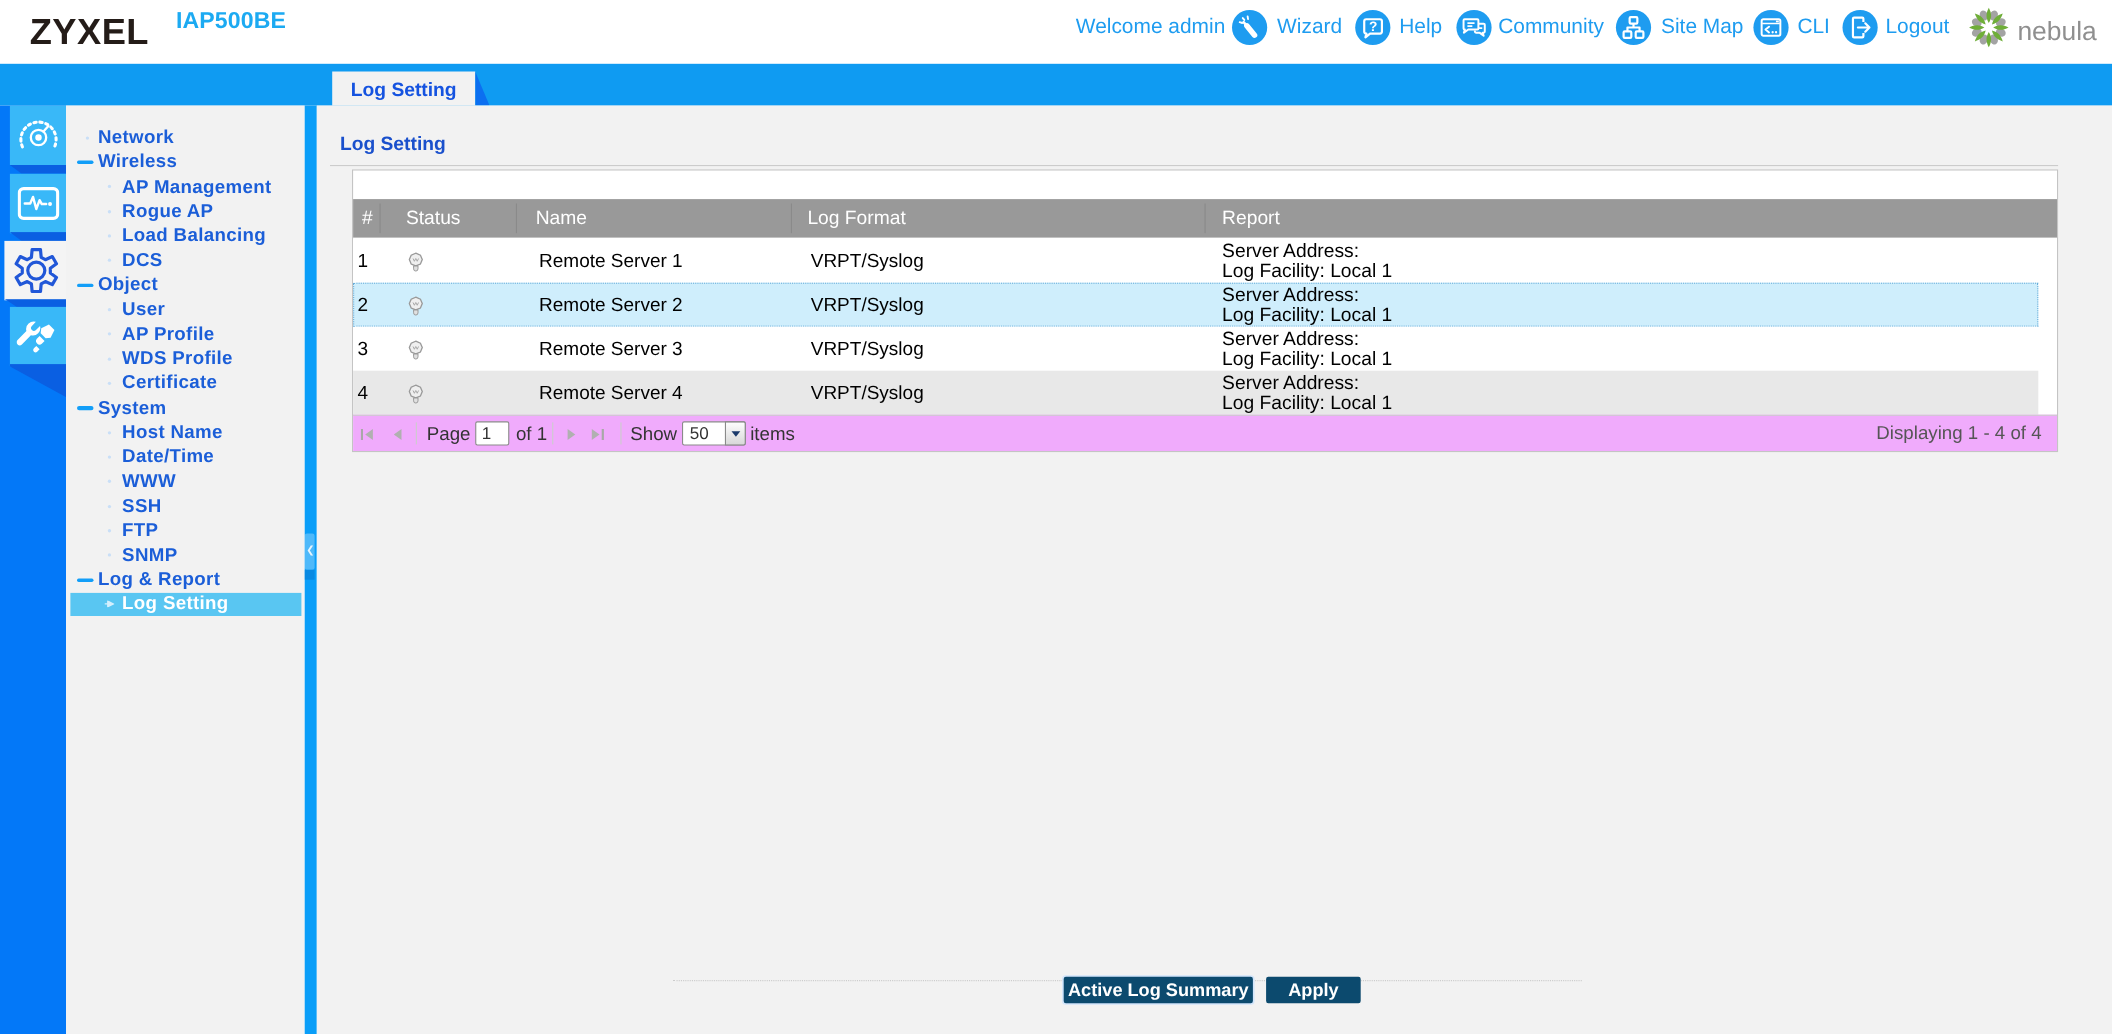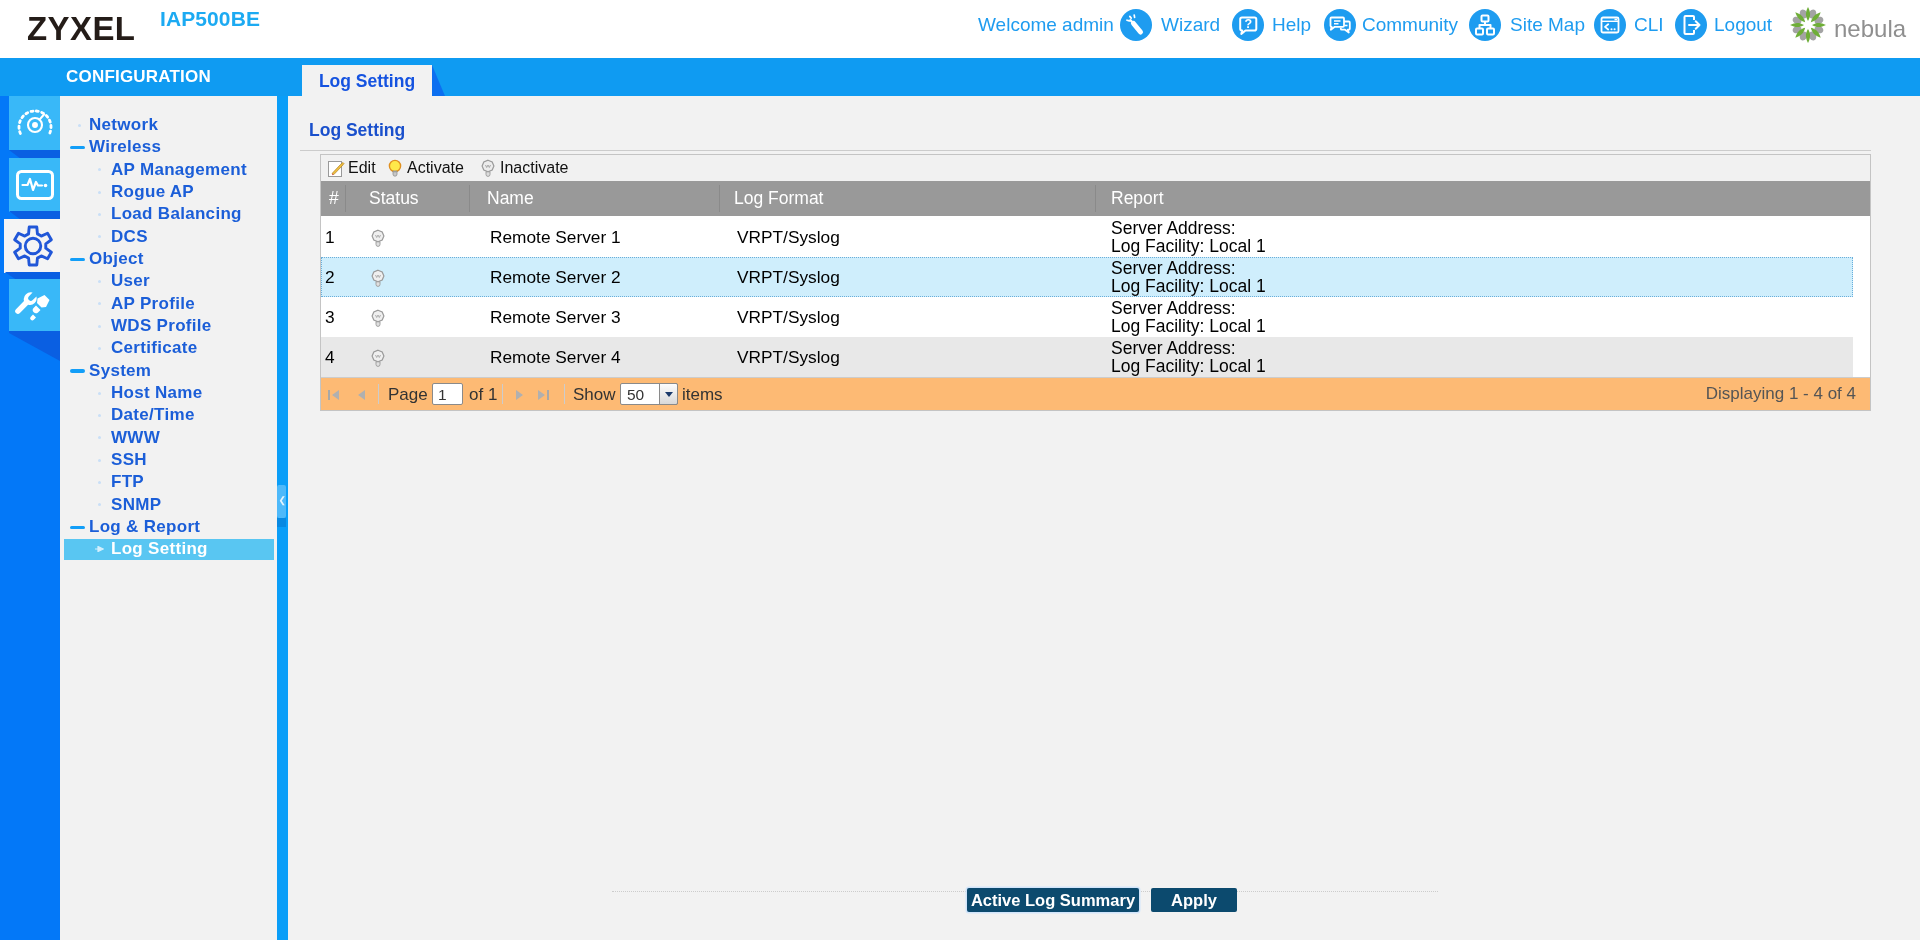--- a/index.html
+++ b/index.html
@@ -47,21 +47,21 @@
 #toolbar { position:absolute; left:0; top:0; width:1549px; height:26px; background:#f1f1f1; display:flex; align-items:center; font-size:16px; color:#111; }
 #thead { position:absolute; left:0; top:26px; width:1549px; height:35px; background:#999; color:#fff; font-size:17.5px; }
 .th { position:absolute; top:0; height:35px; line-height:35px; }
 .thsep { position:absolute; top:4px; width:1px; height:27px; background:#8a8a8a; }
 .row { position:absolute; left:0; width:1532px; height:40px; font-size:17.3px; color:#000; }
 .row .bulbsvg { position:absolute; left:50px; top:11.5px; }
 .row .num { position:absolute; left:4px; top:0; height:40px; line-height:40px; }
 .row .name { position:absolute; left:169px; top:0; height:40px; line-height:40px; }
 .row .fmt { position:absolute; left:416px; top:0; height:40px; line-height:40px; }
 .row .sum { position:absolute; left:790px; top:3px; font-size:17.5px; line-height:17.8px; }
-#pager { position:absolute; left:0; top:222px; width:1549px; height:33px; background:#fdba74; border-top:1px solid #ccc; font-size:17px; color:#333; }
+#pager { position:absolute; left:0; top:222px; width:1549px; height:33px; background:#f0abfc; border-top:1px solid #ccc; font-size:17px; color:#333; }
 #displaying { position:absolute; right:14px; top:222px; height:33px; line-height:33px; font-size:17px; color:#555; }
 #btnALS { box-shadow:0 0 0 1.5px #d2e5fb; }
 #dotline { position:absolute; left:324px; top:795px; width:826px; height:0; border-top:1px dotted #ccc; }
 .btn { position:absolute; top:792px; height:24px; background:#0c4a6e; color:#fff; font-weight:bold; font-size:16.5px; line-height:24px; text-align:center; border-radius:2px; }
 </style>
 </head>
 <body>
 <div id="page">
 
   <div id="hdr">
@@ -158,21 +158,20 @@
           <use href="#ng" transform="rotate(225 22 22)"></use>
           <use href="#ng" transform="rotate(270 22 22)"></use>
           <use href="#ng" transform="rotate(315 22 22)"></use>
         </g>
           </svg></span>
       <span style="position:absolute; left:1834px; top:14px; color:#8f8f8f; font-size:24px; line-height:30px;">nebula</span>
     </div>
   </div>
 
   <div id="bluebar"></div>
-  <div id="conf">CONFIGURATION</div>
   <div id="tab">Log Setting</div>
   <div id="tabslant"></div>
 
   <div id="strip">
     <div class="tile" id="tile1" style="top:0px">
         <svg width="38" height="36" viewBox="0 0 38 36">
       <g stroke="#fff" fill="none" stroke-linecap="round">
         <path d="M4.4 28.5 A 16 16 0 1 1 33.6 28.5" stroke-width="2.8" stroke-dasharray="2.1 3.4"></path>
         <circle cx="19" cy="20" r="7" stroke-width="2.1"></circle>
         <path d="M23.5 14.6 L28 9.5" stroke-width="2.1"></path>
@@ -236,40 +235,20 @@
   <div id="divider">
       <div id="dhandle"></div>
       <div id="dchev">❮</div>
       <div id="ddark"></div>
     </div>
 
   <div id="content">
     <div id="heading">Log Setting</div>
     <div id="hrline"></div>
     <div id="box">
-      <div id="toolbar">
-        <svg style="position:absolute;left:7px;top:5px;" width="17" height="17" viewBox="0 0 17 17">
-          <rect x="0.5" y="1.5" width="13" height="15" fill="#fff" stroke="#9a9a9a" stroke-width="1"></rect>
-          <path d="M4 13.5 L12.5 4.5 L15 2.5 L16 3.5 L14 6 L5.8 14.6 Z" fill="#f0c040" stroke="#b08020" stroke-width="0.7"></path>
-          <path d="M4 13.5 L5.8 14.6 L4.2 15.3 Z" fill="#d05050"></path>
-        </svg>
-        <span style="position:absolute;left:27px;top:0;line-height:26px;">Edit</span>
-        <svg style="position:absolute;left:67px;top:4px;" width="14" height="19" viewBox="0 0 14 19">
-          <circle cx="7" cy="7" r="5.6" fill="#ffe84a" stroke="#e09020" stroke-width="1.4"></circle>
-          <path d="M5 12 h4 v3.2 a2 2 0 0 1 -4 0 Z" fill="#c8c8c8" stroke="#909090" stroke-width="0.8"></path>
-          <path d="M5.2 12.8 h3.6" stroke="#909090" stroke-width="0.8"></path>
-        </svg>
-        <span style="position:absolute;left:86px;top:0;line-height:26px;">Activate</span>
-        <svg style="position:absolute;left:160px;top:4px;" width="14" height="19" viewBox="0 0 14 19">
-          <path d="M7 1.2 l4.2 1.8 1.7 4 -1.7 4 -4.2 1.8 -4.2 -1.8 -1.7 -4 1.7 -4 Z" fill="#ececec" stroke="#9a9a9a" stroke-width="1.2"></path>
-          <path d="M4.5 6 l1.2 2.5 1.3 -2.5 1.3 2.5 1.2 -2.5" stroke="#a0a0a0" stroke-width="0.9" fill="none"></path>
-          <path d="M5 12.8 h4 v2.6 a2 2 0 0 1 -4 0 Z" fill="#dcdcdc" stroke="#9a9a9a" stroke-width="0.9"></path>
-        </svg>
-        <span style="position:absolute;left:179px;top:0;line-height:26px;">Inactivate</span>
-      </div>
       <div id="thead">
         <span class="th" style="left:8px;">#</span>
         <span class="th" style="left:48px;text-align:right;">Status</span>
         <span class="th" style="left:166px;">Name</span>
         <span class="th" style="left:413px;">Log Format</span>
         <span class="th" style="left:790px;">Report</span>
         <span class="thsep" style="left:24px;"></span>
         <span class="thsep" style="left:148px;"></span>
         <span class="thsep" style="left:398px;"></span>
         <span class="thsep" style="left:774px;"></span>

